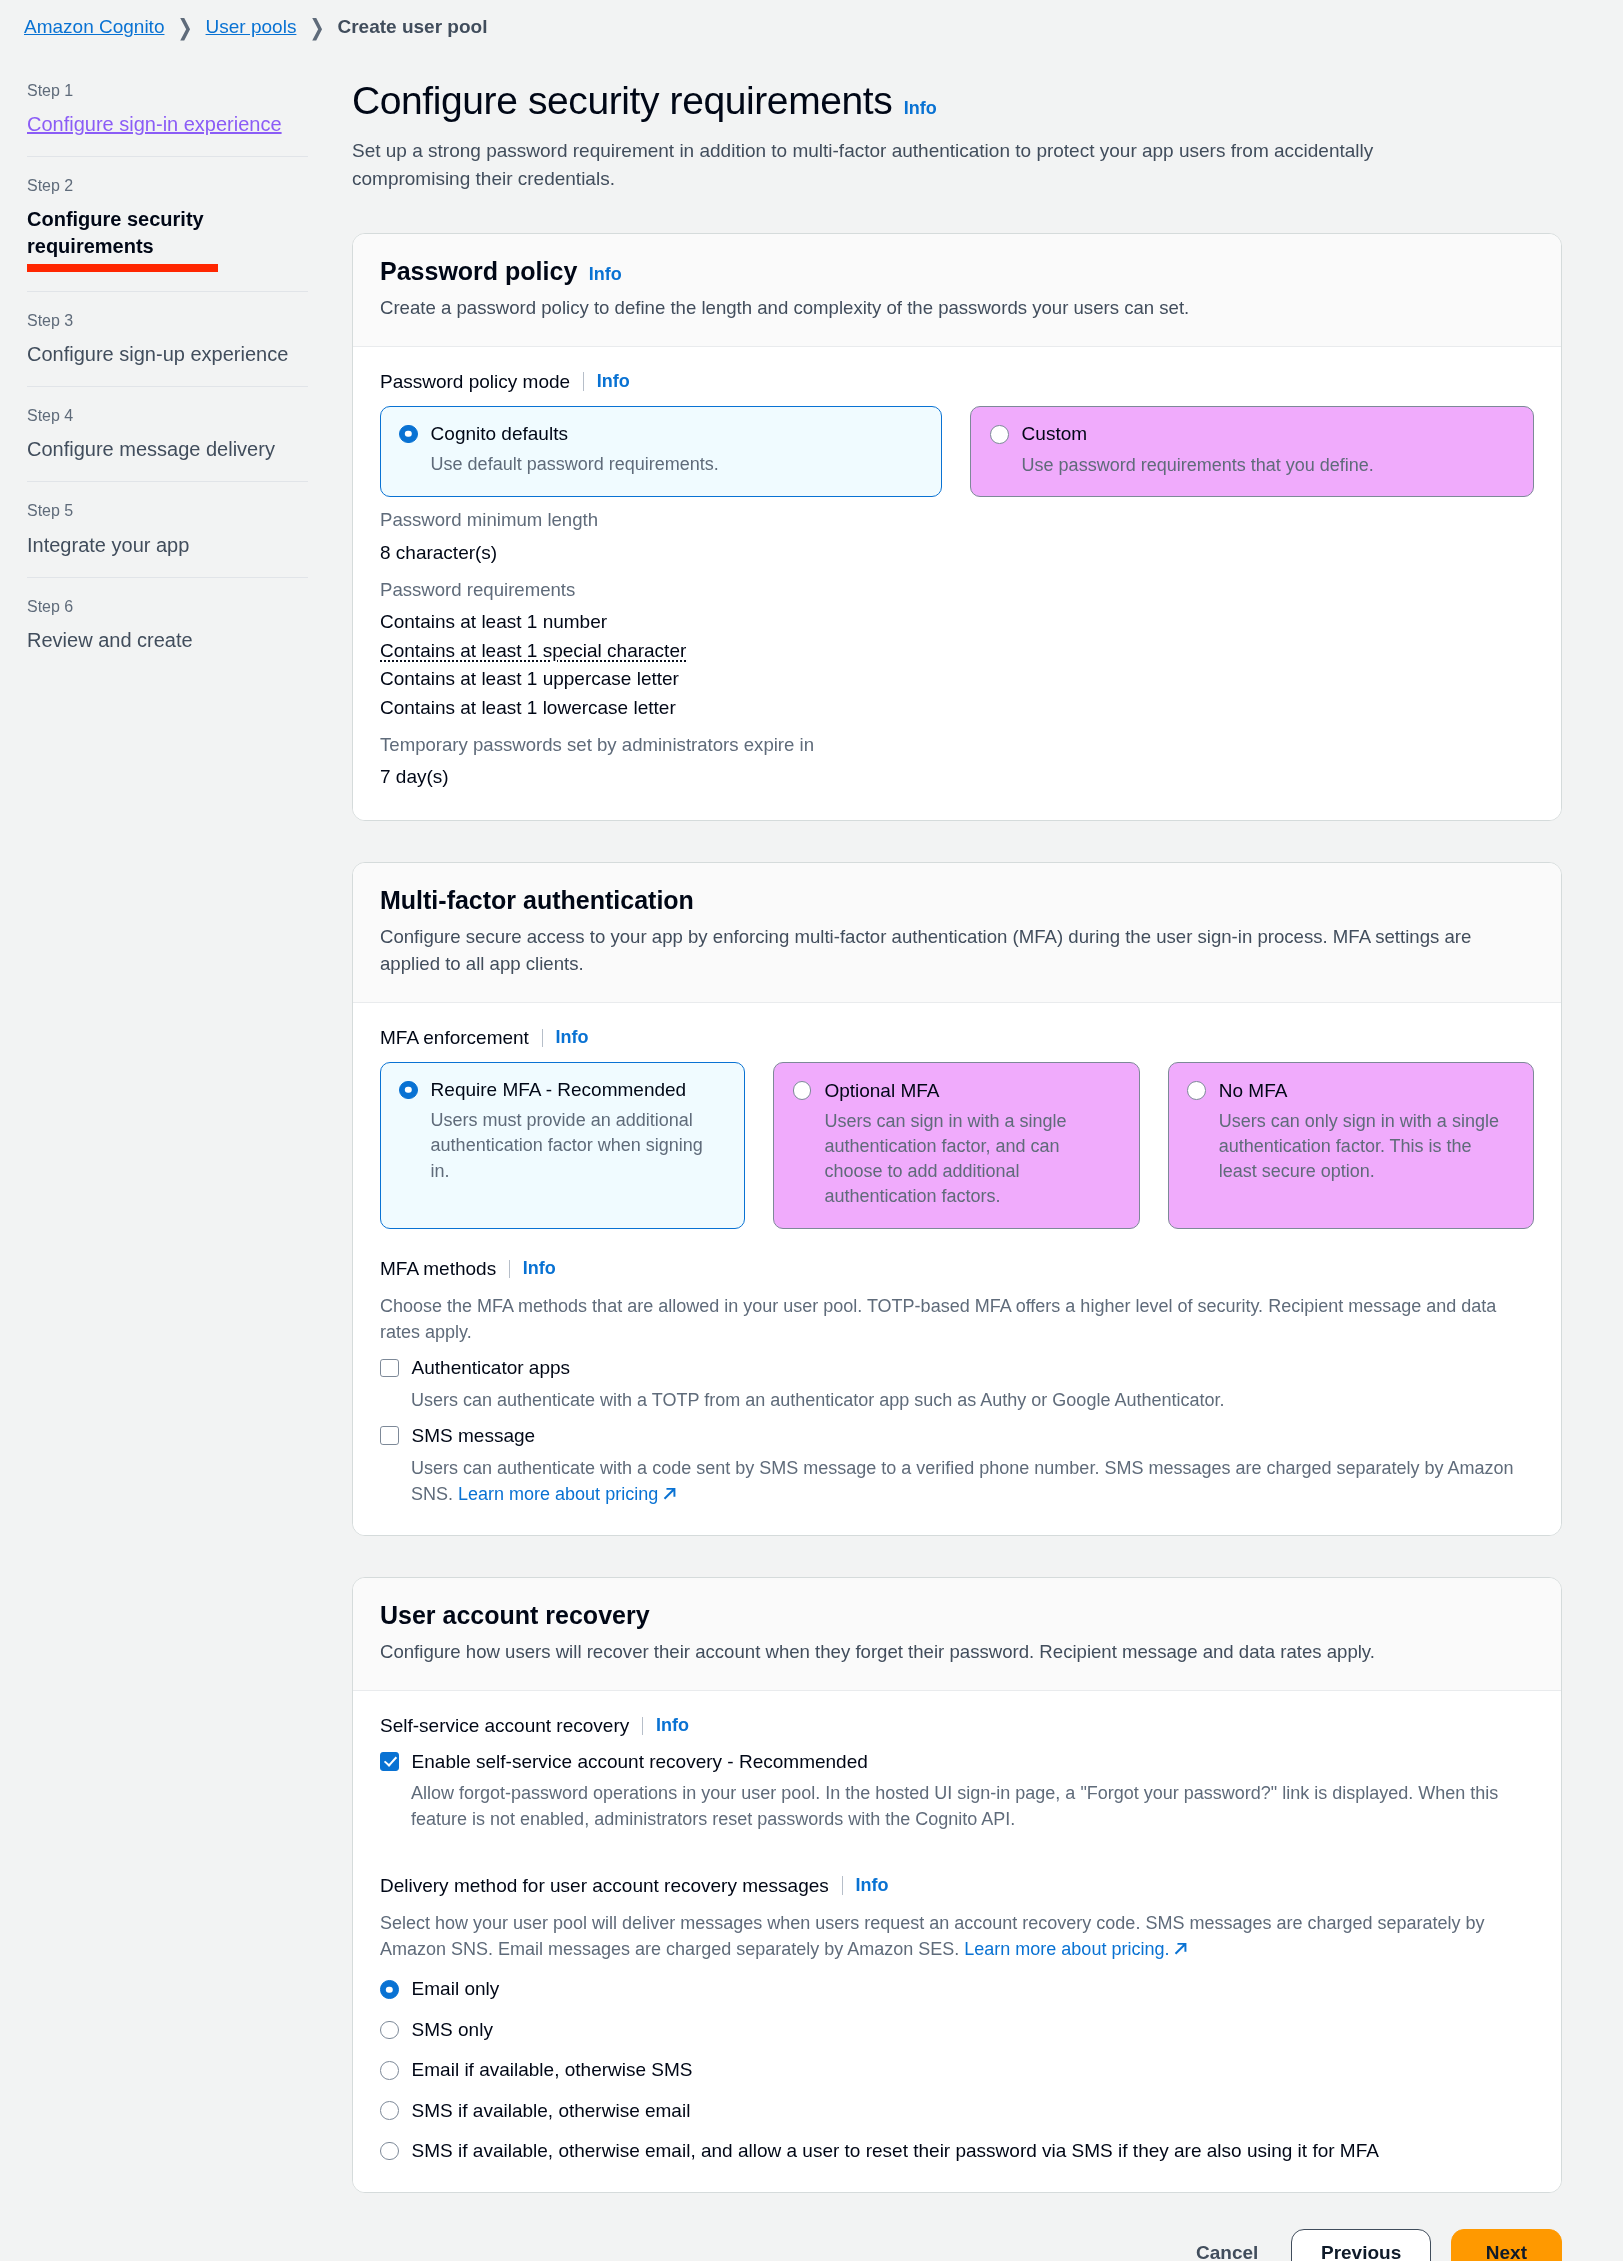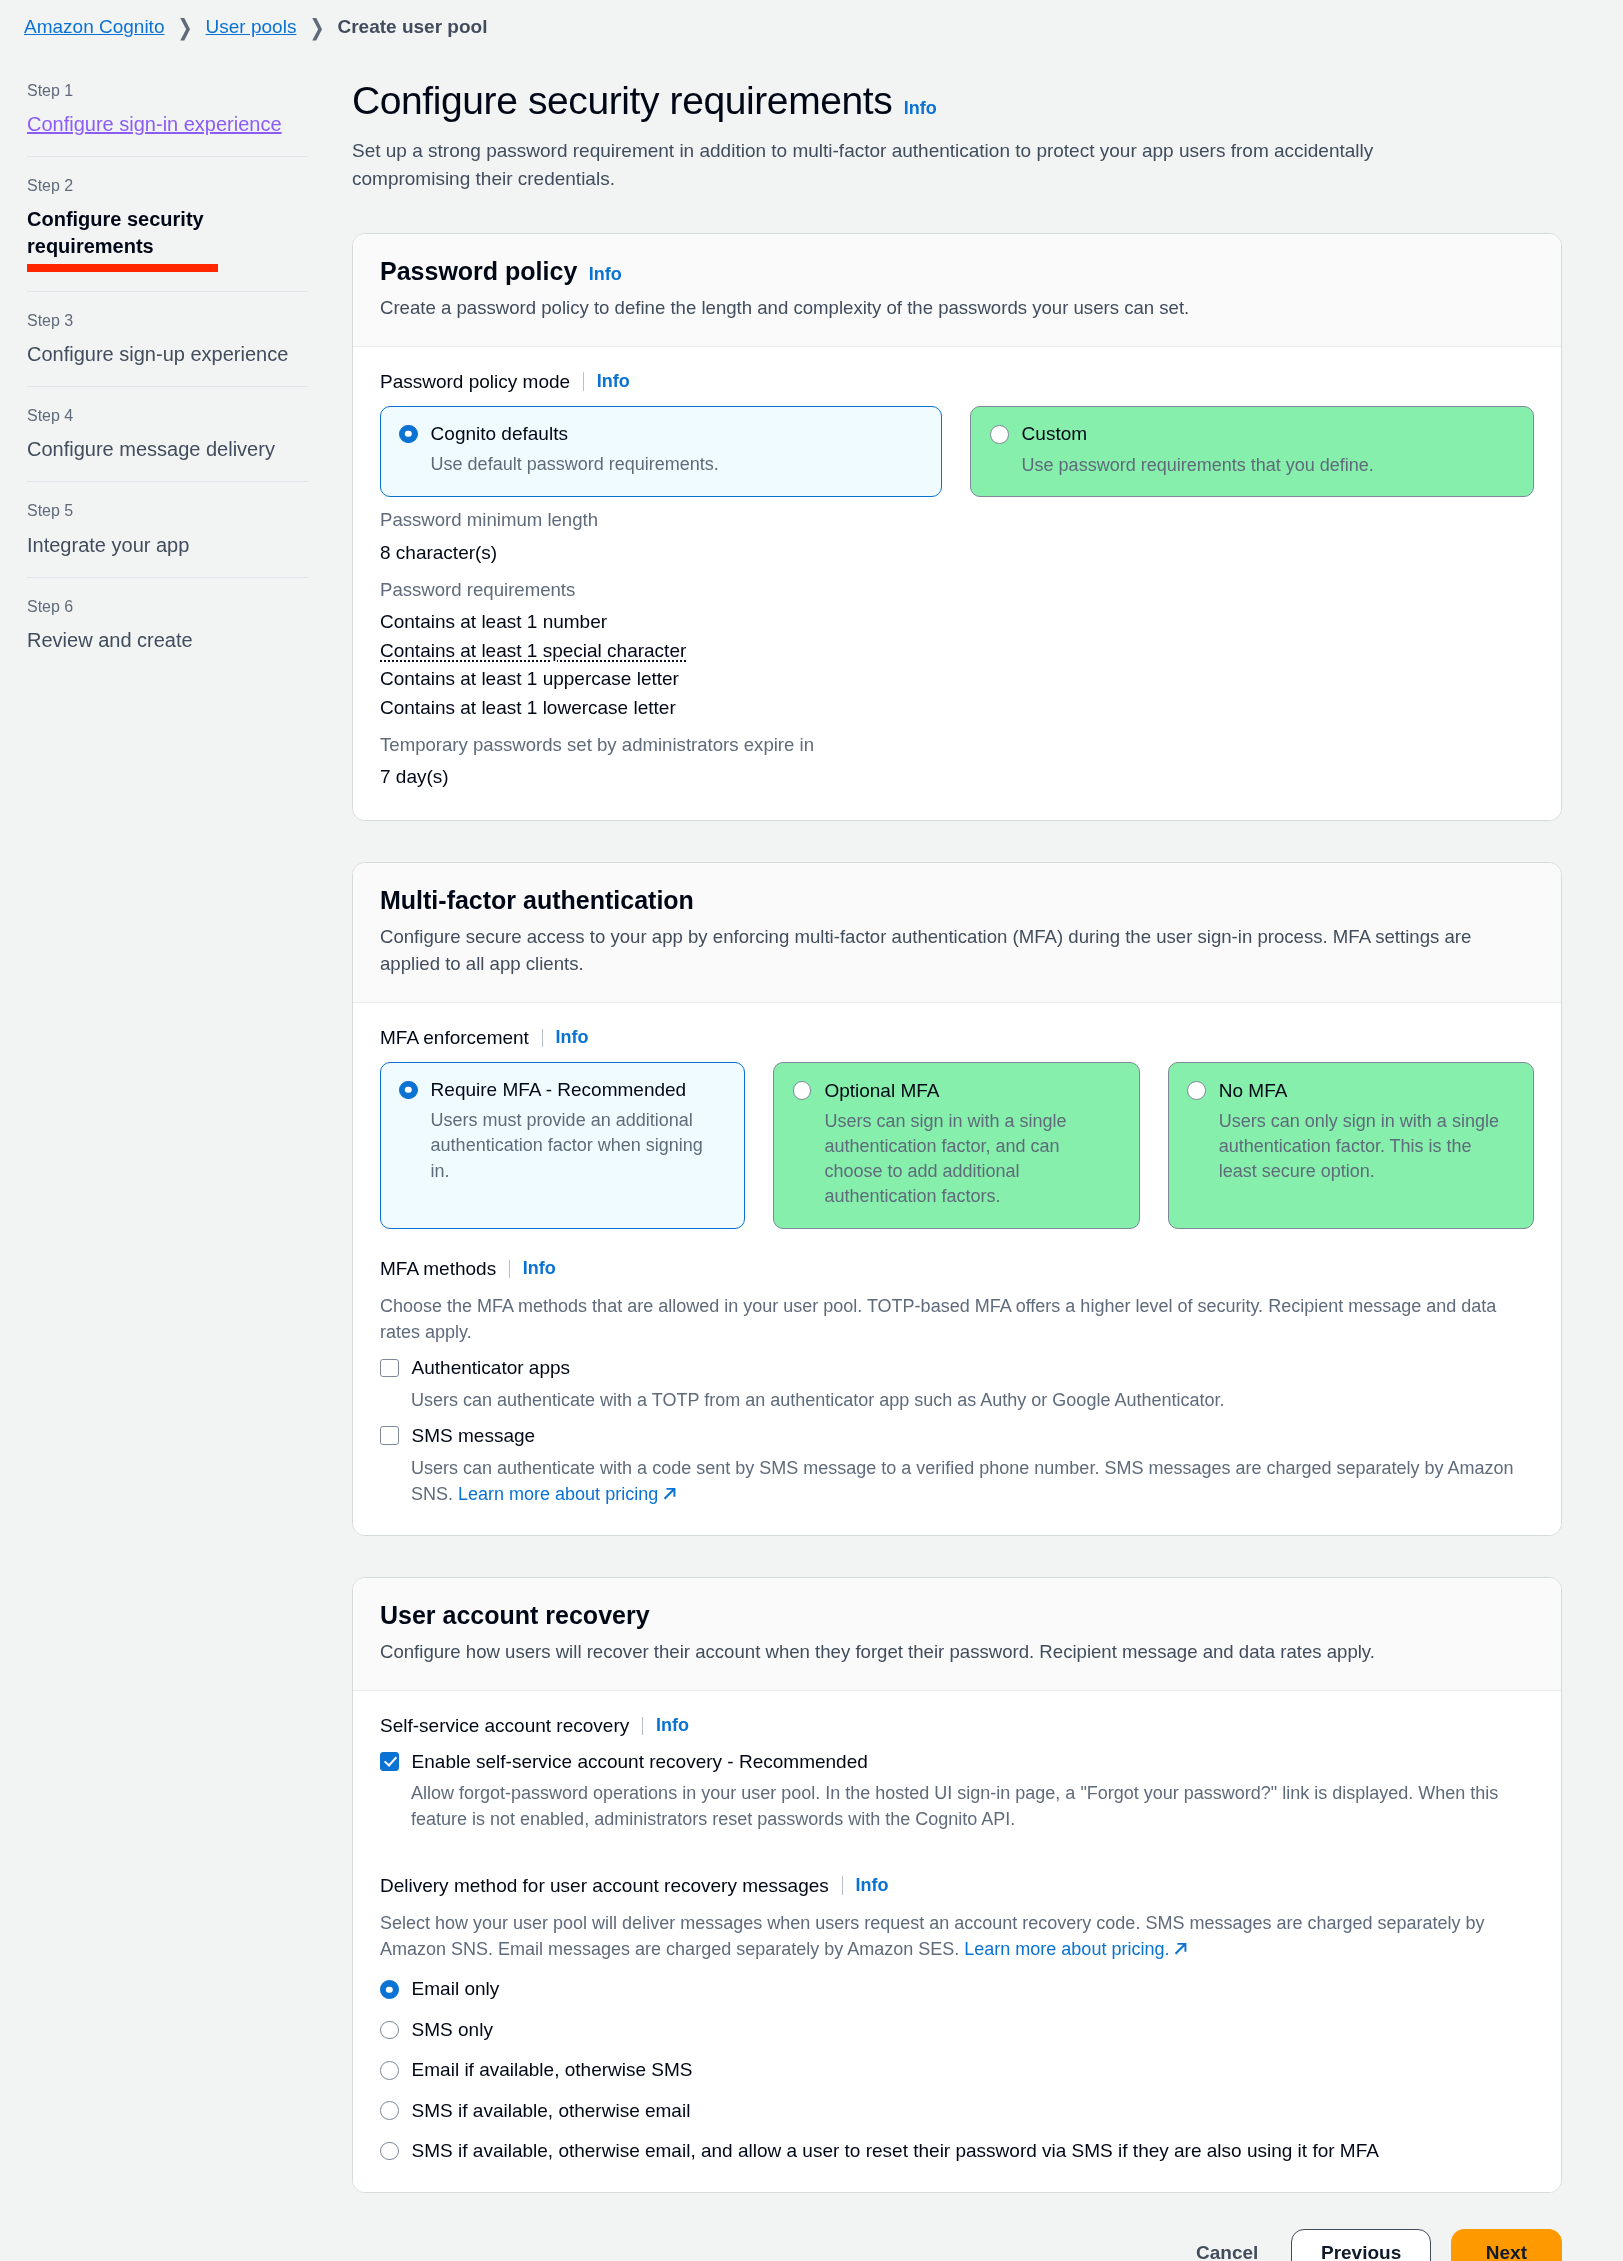--- a/index.html
+++ b/index.html
@@ -65,21 +65,21 @@
   
   .field-label-row { display: flex; align-items: center; gap: 13px; margin-bottom: 13px; }
   .field-label { font-size: 19px; color: #000716; }
   .label-div { width: 0.7px; height: 18.6px; background: #b6bec9; }
   .field-desc { color: #5f6b7a; font-size: 18px; line-height: 1.45; margin: 0 0 10px 0; }
 
   
   .tiles { display: flex; gap: 28px; }
   .tile {
     flex: 1; border: 0.7px solid #7d8998; border-radius: 10px;
-    padding: 15.7px 18.6px 18.6px 18.6px; background: #86efac; cursor: pointer;
+    padding: 15.7px 18.6px 18.6px 18.6px; background: #f0abfc; cursor: pointer;
     display: flex; gap: 13px; align-items: flex-start;
   }
   .tile.sel { border: 1.4px solid #0972d3; background: #f0fbff; padding: 15px 18px 18px 18px; }
   .tile-text { flex: 1; }
   .tile-title { font-size: 19px; color: #000716; line-height: 1.3; }
   .tile-desc { color: #5f6b7a; font-size: 18px; line-height: 1.4; margin-top: 5.7px; }
 
   
   .radio { width: 18.6px; height: 18.6px; border-radius: 50%; border: 1.4px solid #7d8998; background: #fff; flex: 0 0 18.6px; margin-top: 2.9px; }
   .radio.on { border: 1.4px solid #0972d3; background: #0972d3; position: relative; }

